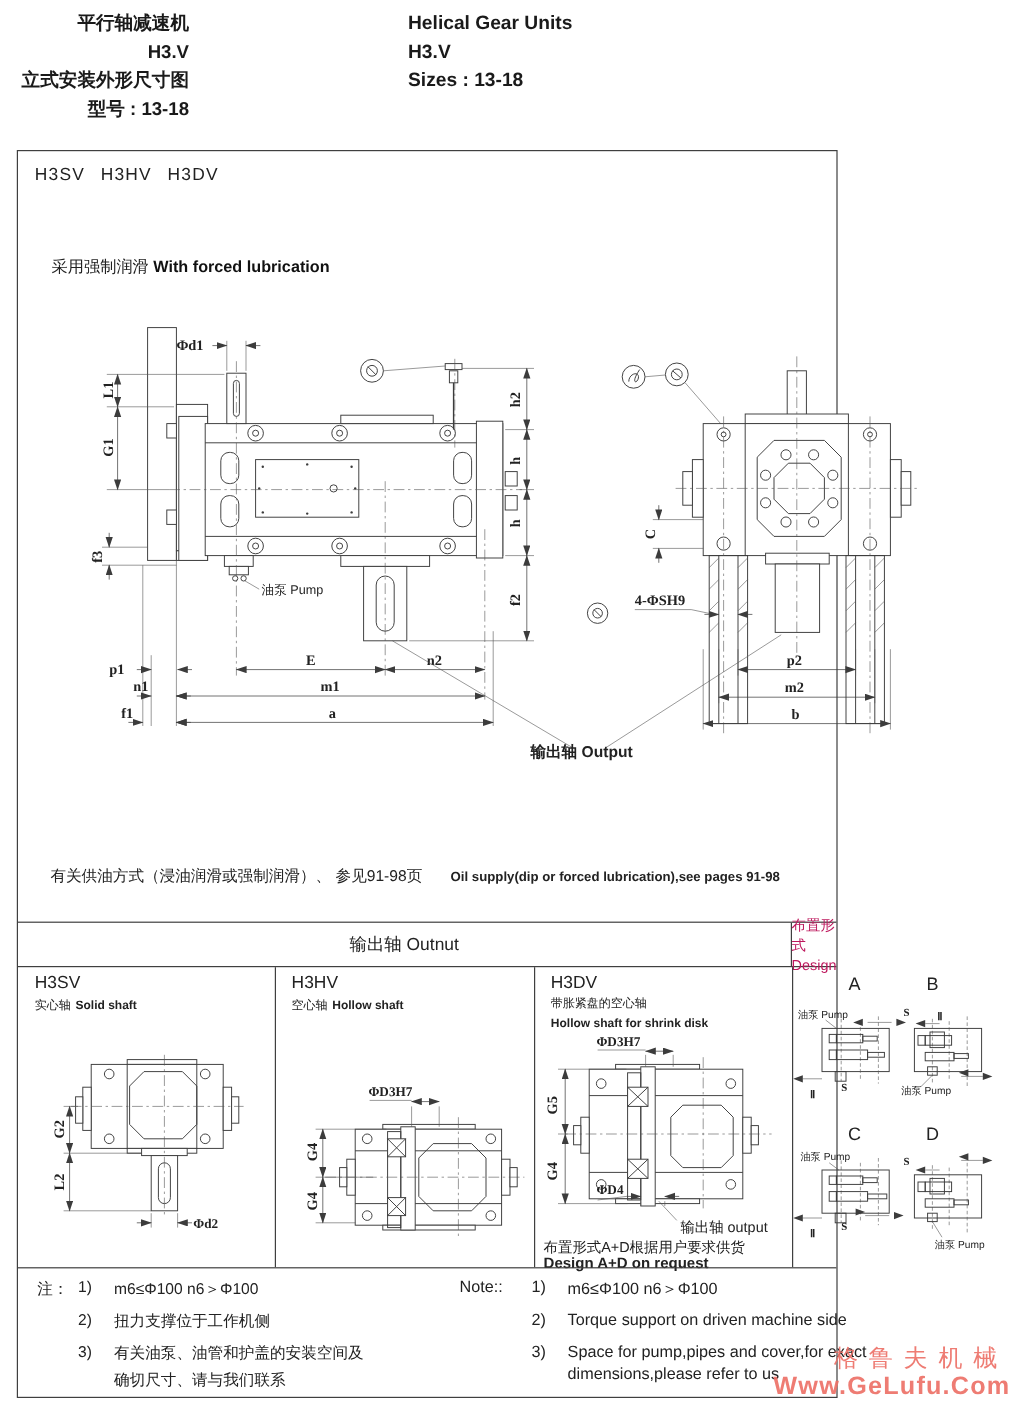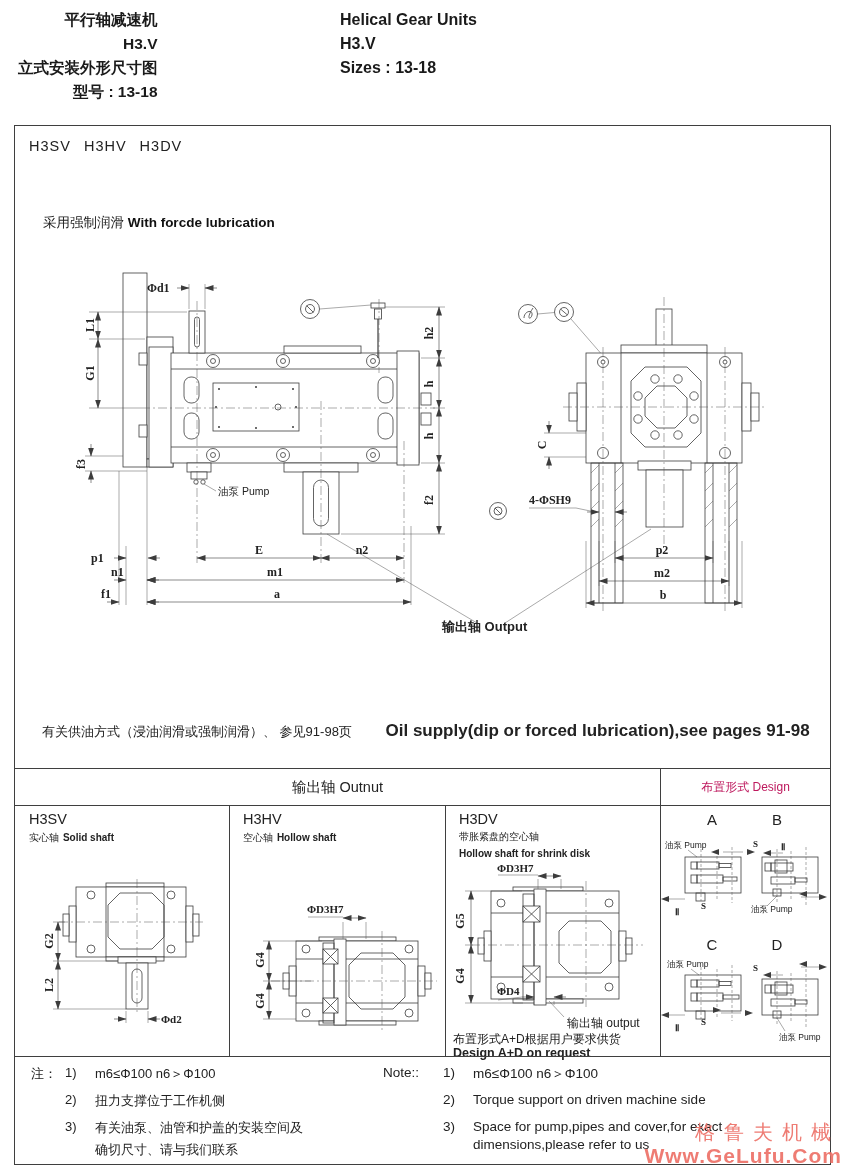--- a/index.html
+++ b/index.html
@@ -2,27 +2,27 @@
 <html><head>
 <meta charset="utf-8">
 <style>
   html,body{margin:0;padding:0;background:#fff;}
   .page{position:relative;width:845px;height:1169px;background:#fff;overflow:hidden;
         font-family:"Liberation Sans",sans-serif;color:#1a1a1a;}
   
   .hdr-cn{position:absolute;left:18px;top:8px;font-size:15.5px;font-weight:bold;line-height:24px;text-align:right;}
   .hdr-en{position:absolute;left:340px;top:8px;font-size:16px;font-weight:bold;line-height:24px;}
   
-  .main-box{position:absolute;left:14px;top:125px;width:817px;height:1040px;
+  .main-box{position:absolute;left:14px;top:125px;width:684px;height:1040px;
             border:1.3px solid #3f3f3f;box-sizing:border-box;padding-left:35px;}
   .models{position:absolute;left:14px;top:12px;font-size:14.5px;color:#222;letter-spacing:1px;word-spacing:8px;}
   .lube{position:absolute;left:28px;top:88px;font-size:13.5px;color:#222;}
   .lube b{font-weight:bold;color:#111;}
   .oilsupply{position:absolute;left:27px;top:595px;font-size:13px;color:#222;white-space:nowrap;}
-  .oilsupply b{font-size:17px;font-weight:bold;margin-left:30px;}
+  .oilsupply b{font-size:11px;font-weight:bold;margin-left:20px;}
   
   .tbl-head{position:absolute;left:0;top:642px;width:100%;height:38px;box-sizing:border-box;
             border-top:1.2px solid #3f3f3f;border-bottom:1.2px solid #3f3f3f;display:flex;}
   .tbl-head .c1{width:645px;display:flex;align-items:center;justify-content:center;
                 font-size:14.5px;color:#222;}
   .tbl-head .c2{flex:1;border-left:1.2px solid #3f3f3f;display:flex;align-items:center;
                 justify-content:center;font-size:12px;color:#be185d;}
   .vdiv{position:absolute;width:1.2px;background:#3f3f3f;}
   .cell-head{position:absolute;font-size:14px;color:#222;line-height:17px;}
   .cell-head .mdl{font-size:14.5px;}
@@ -72,21 +72,21 @@
     <div>Helical Gear Units</div>
     <div>H3.V</div>
     <div>Sizes : 13-18</div>
   </div>
 
   <div class="main-box">
 
     <div class="models">H3SV  H3HV  H3DV</div>
     <div class="lube">
       <span>采用强制润滑</span>
-      <b>With forcde lubrication</b>
+      <b>With forced lubrication</b>
     </div>
 
     <svg style="left:0;top:120px;" width="817" height="425" viewBox="14 245 817 425">
       <defs>
         <marker id="ah" markerWidth="10" markerHeight="8" refX="8.5" refY="3" orient="auto-start-reverse" markerUnits="userSpaceOnUse">
           <path d="M0,0 L9,3 L0,6 z" fill="#3c3c3c"></path>
         </marker>
         <pattern id="hx45" width="7" height="7" patternTransform="rotate(45)" patternUnits="userSpaceOnUse">
           <line x1="0" y1="0" x2="0" y2="7" stroke="#555" stroke-width="0.7"></line>
         </pattern>

